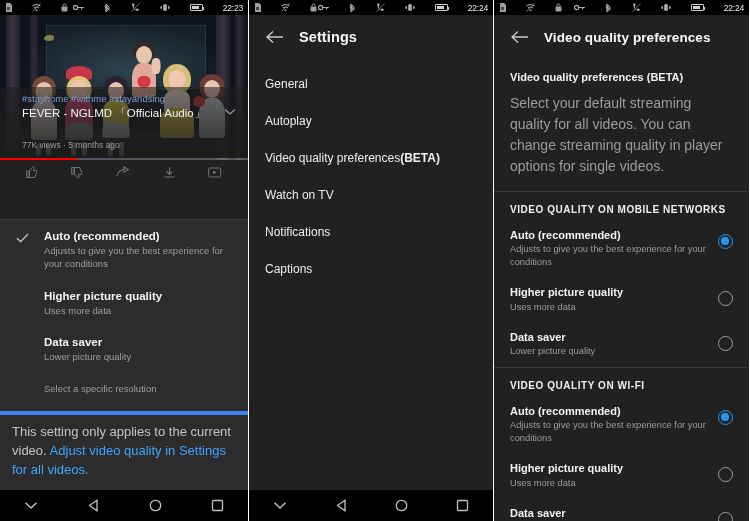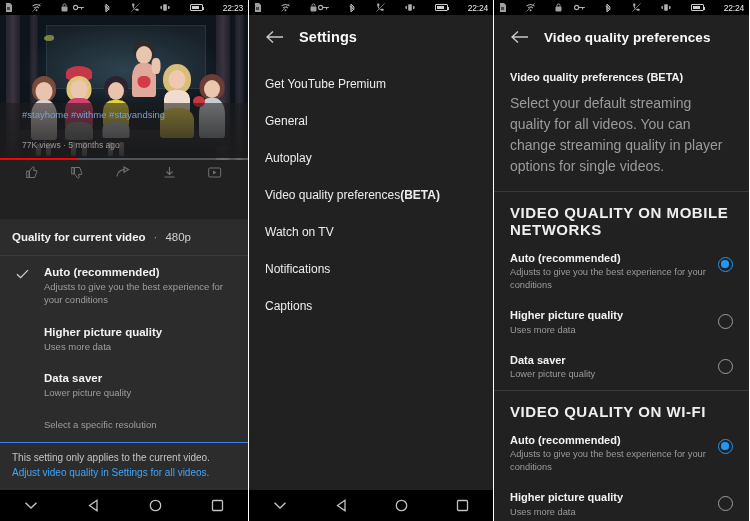--- a/index.html
+++ b/index.html
@@ -109,34 +109,34 @@
   .sheet-head { padding:12px 12px 12px 12px; display:flex; align-items:center; gap:8px;
                 font-size:11.5px; color:#f1f1f1; font-weight:bold; }
   .sheet-head .dot { color:#9a9a9a; font-weight:400; }
   .sheet-head .val { color:#cfcfcf; font-weight:400; }
   .sheet-divider { height:1px; background:#3a3a3a; margin:0 0 0 0; }
   .opt { display:flex; padding:9px 12px 9px 0; align-items:flex-start; }
   .opt .tick { width:44px; flex:0 0 44px; display:flex; justify-content:center; padding-top:4px; color:#d6d6d6;}
   .opt .txt .t1 { font-size:11.5px; color:#f2f2f2; font-weight:bold; line-height:1.3;}
   .opt .txt .t2 { font-size:9.5px; color:#9e9e9e; line-height:1.35; margin-top:1px;}
   .sheet-foot { position:absolute; left:0; right:0; bottom:0; padding:8px 12px 10px 12px;
-                border-top:1px solid #3b82f6; font-size:10px; color:#c4c4c4; line-height:1.45;}
+                border-top:4px solid #3b82f6; font-size:13px; color:#c4c4c4; line-height:1.45;}
   .sheet-foot a { color:#3ea6ff; text-decoration:none;}
 
   
   .settings-list { padding-top: 6px; }
   .srow { height:37px; display:flex; align-items:center; padding:0 16px; font-size:12px; color:#ededed;}
   .srow b { font-weight:bold; }
 
   
   .prefs { position:absolute; top:59px; left:0; right:0; bottom:0; overflow:hidden; }
   .pref-head { padding:12px 16px 4px 16px; font-size:11px; font-weight:bold; color:#f2f2f2;}
   .pref-desc { padding:6px 16px 14px 16px; font-size:14px; color:#9b9b9b; line-height:1.5;}
   .hr { height:1px; background:#3a3a3a; }
-  .sect-title { padding:12px 16px 6px 16px; font-size:15px; font-weight:bold; color:#efefef; letter-spacing:.55px;}
+  .sect-title { padding:12px 16px 6px 16px; font-size:10px; font-weight:bold; color:#efefef; letter-spacing:.55px;}
   .prow { display:flex; align-items:flex-start; padding:7px 16px 9px 16px; }
   .prow .ptxt { flex:1 1 auto; padding-right:10px; }
   .prow .ptxt .t1 { font-size:11px; color:#f2f2f2; font-weight:bold; line-height:1.3;}
   .prow .ptxt .t2 { font-size:9.3px; color:#9b9b9b; line-height:1.4; margin-top:1px;}
   .radio { width:15px; height:15px; border-radius:50%; border:1.6px solid #9e9e9e; flex:0 0 15px; margin-top:6px; position:relative;}
   .radio.on { border-color:#2196f3; }
   .radio.on:after { content:""; position:absolute; left:2.4px; top:2.4px; width:7.2px; height:7.2px;
                     border-radius:50%; background:#2196f3;}
 
   
@@ -263,20 +263,28 @@
           <div class="g-body" style="top:30px;width:26px;height:40px;background:#c8cdd2;"></div>
           <div class="g-body" style="top:28px;left:10%;width:12px;height:11px;background:#c9343f;border-radius:50%;"></div>
         </div>
         <div class="progress">
             <i style="width: 31%; background: rgb(255, 0, 0);"></i>
           </div>
       </div>
 
       <div class="meta">
         <div class="hashtags">#stayhome #withme #stayandsing</div>
+        <div class="vtitle-row">
+          <div class="vtitle">FEVER - NGLMD 「Official Audio」</div>
+          <div class="chev-wrap">
+            <svg width="12" height="8" viewBox="0 0 12 8">
+                <path d="M1 1.5 L6 6 L11 1.5" stroke="#9a9a9a" stroke-width="1.3" fill="none"></path>
+              </svg>
+          </div>
+        </div>
         <div class="vstats">77K views · 5 months ago</div>
       </div>
     </div>
 
     <div class="action-strip">
       <span class="ai">
         <svg width="13" height="13" viewBox="0 0 13 13">
             <path d="M3.5 11.5h5.2l2-5.2V4.6H7.6l.6-2.6a1 1 0 0 0-1.8-.7L3.5 5.1z" fill="none" stroke="#8d8d8d" stroke-width="1"></path>
             <rect x="0.7" y="5.1" width="2.3" height="6.4" fill="none" stroke="#8d8d8d" stroke-width="1"></rect>
           </svg>
@@ -300,25 +308,20 @@
       </span>
       <span class="ai">
         <svg width="14" height="13" viewBox="0 0 14 13">
             <rect x="0.7" y="2" width="12" height="9" rx="1" fill="none" stroke="#8d8d8d" stroke-width="1"></rect>
             <path d="M5 4.5v4l3.5-2z" fill="#8d8d8d"></path>
           </svg>
       </span>
     </div>
 
     <div class="sheet">
-      <div class="sheet-head">
-        <span>Quality for current video</span>
-        <span class="dot">·</span>
-        <span class="val">480p</span>
-      </div>
       <div class="sheet-divider"></div>
 
       <div class="opt">
         <div class="tick">
           <svg width="13" height="10" viewBox="0 0 13 10">
               <path d="M1 5.2 L4.6 8.6 L12 1.2" stroke="#d6d6d6" stroke-width="1.2" fill="none"></path>
             </svg>
         </div>
         <div class="txt">
           <div class="t1">Auto (recommended)</div>
@@ -436,23 +439,20 @@
       <span class="back">
         <svg width="18" height="14" viewBox="0 0 18 14">
             <path d="M17 7H1.5M7 1.5 L1 7 L7 12.5" stroke="#c9c9c9" stroke-width="1.4" fill="none"></path>
           </svg>
       </span>
       <span class="title">Settings</span>
     </div>
 
     <div class="settings-list">
       <div class="srow">
-          <span>Get YouTube Premium</span>
-        </div>
-      <div class="srow">
           <span>General</span>
         </div>
       <div class="srow">
           <span>Autoplay</span>
         </div>
       <div class="srow">
           <span>Video quality preferences </span>
           <b>(BETA)</b>
         </div>
       <div class="srow">

